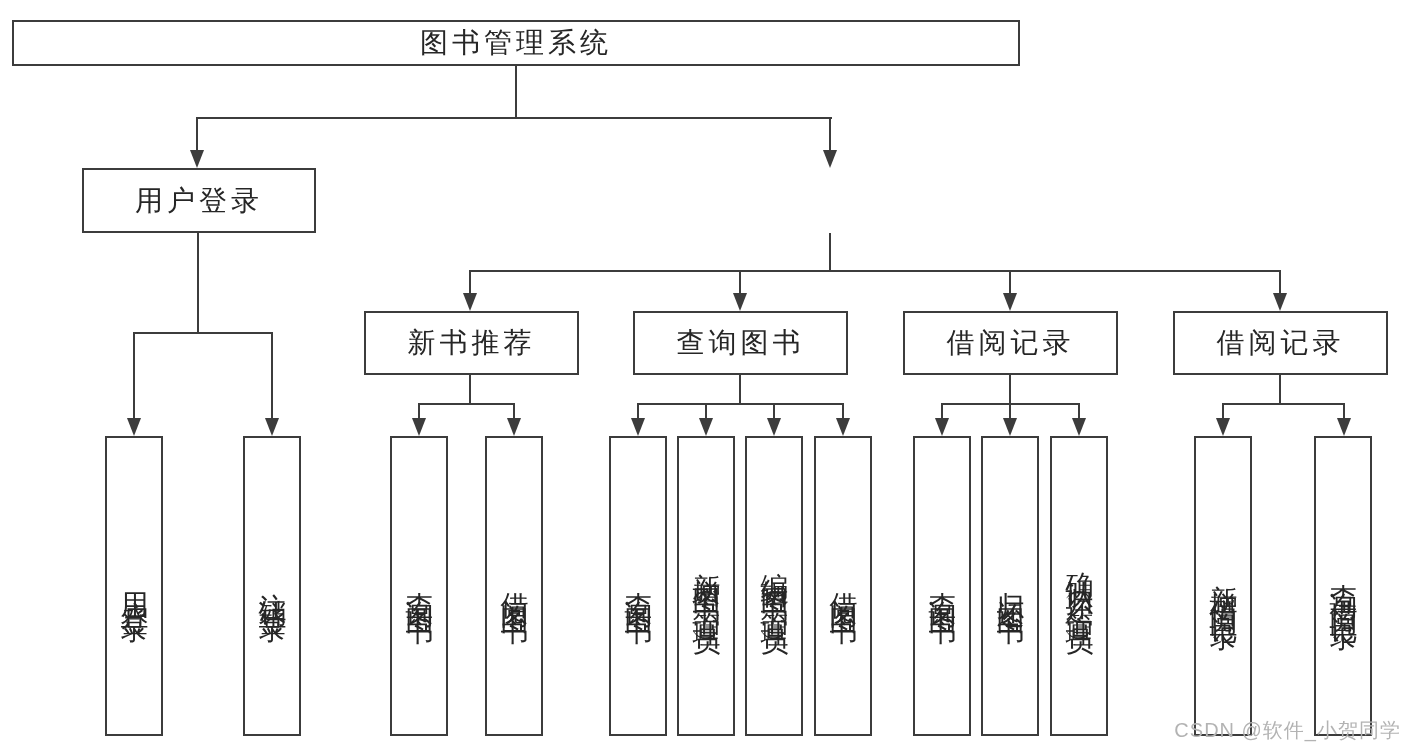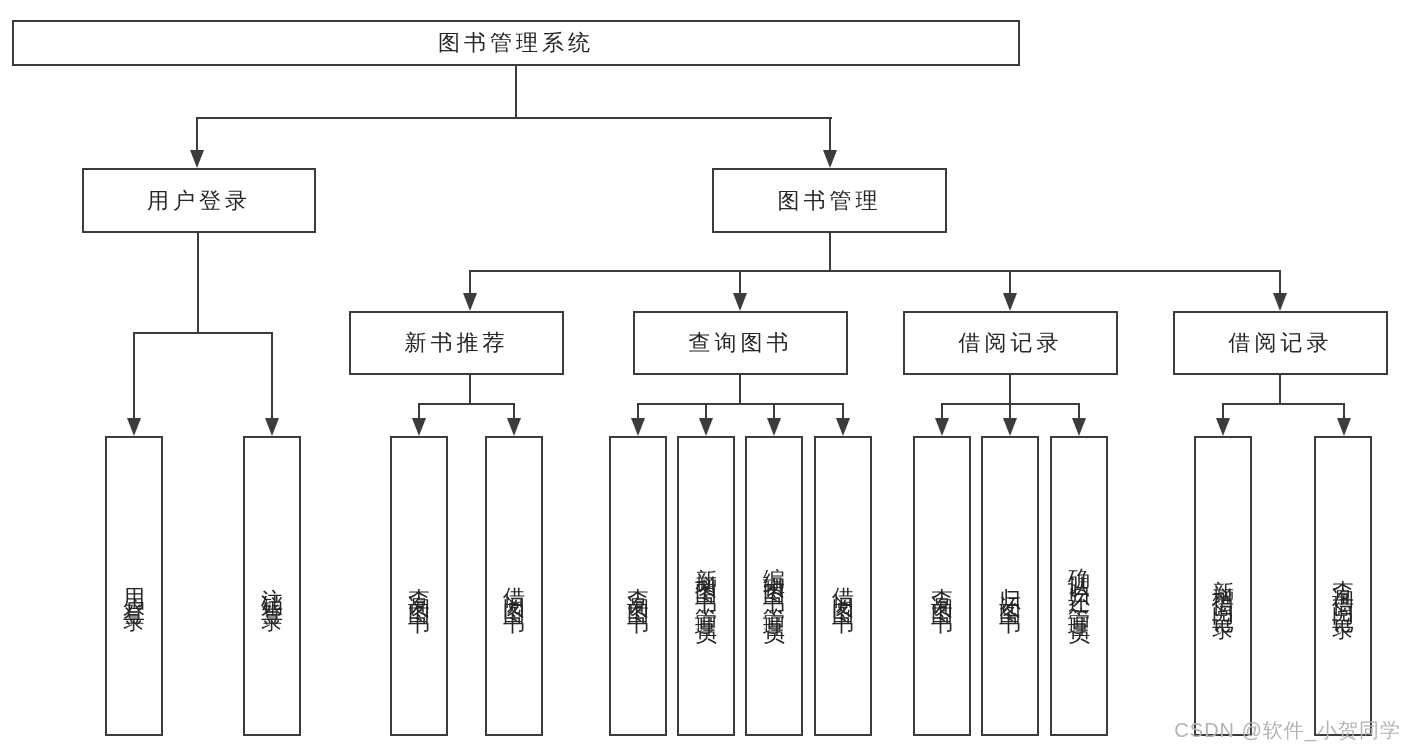--- a/index.html
+++ b/index.html
@@ -18,21 +18,21 @@
   }
   .box{
     position:absolute;
     box-sizing:border-box;
     border:2px solid var(--line);
     background:#fff;
     display:flex;
     align-items:center;
     justify-content:center;
     color:var(--text);
-    font-size:22px;
+    font-size:28px;
     letter-spacing:4px;
     white-space:nowrap;
   }
   .vert{
     writing-mode:vertical-rl;
     text-orientation:mixed;
     letter-spacing:8px;
     line-height:1;
     white-space:normal;
   }
@@ -62,41 +62,40 @@
   <div class="box" style="left:12px;top:20px;width:1008px;height:46px">图书管理系统</div>
 
   <div class="vline" style="left:515px;top:66px;height:52px"></div>
   <div class="hline" style="left:196px;top:117px;width:636px"></div>
   <div class="vline" style="left:196px;top:118px;height:32px"></div>
   <div class="arrow" style="left:190px;top:150px"></div>
   <div class="vline" style="left:829px;top:118px;height:32px"></div>
   <div class="arrow" style="left:823px;top:150px"></div>
 
   <div class="box" style="left:82px;top:168px;width:234px;height:65px">用户登录</div>
-  <div class="box" style="left:712px;top:168px;width:235px;height:65px">图书管理</div>
 
   <div class="vline" style="left:197px;top:233px;height:100px"></div>
   <div class="hline" style="left:133px;top:332px;width:140px"></div>
   <div class="vline" style="left:133px;top:333px;height:85px"></div>
   <div class="arrow" style="left:127px;top:418px"></div>
   <div class="vline" style="left:271px;top:333px;height:85px"></div>
   <div class="arrow" style="left:265px;top:418px"></div>
 
   <div class="vline" style="left:829px;top:233px;height:38px"></div>
   <div class="hline" style="left:469px;top:270px;width:812px"></div>
   <div class="vline" style="left:469px;top:271px;height:22px"></div>
   <div class="arrow" style="left:463px;top:293px"></div>
   <div class="vline" style="left:739px;top:271px;height:22px"></div>
   <div class="arrow" style="left:733px;top:293px"></div>
   <div class="vline" style="left:1009px;top:271px;height:22px"></div>
   <div class="arrow" style="left:1003px;top:293px"></div>
   <div class="vline" style="left:1279px;top:271px;height:22px"></div>
   <div class="arrow" style="left:1273px;top:293px"></div>
 
-  <div class="box" style="left:349px;top:311px;width:215px;height:64px">新书推荐</div>
+  <div class="box" style="left:364px;top:311px;width:215px;height:64px">新书推荐</div>
   <div class="box" style="left:633px;top:311px;width:215px;height:64px">查询图书</div>
   <div class="box" style="left:903px;top:311px;width:215px;height:64px">借阅记录</div>
   <div class="box" style="left:1173px;top:311px;width:215px;height:64px">借阅记录</div>
 
   <div class="vline" style="left:469px;top:375px;height:29px"></div>
   <div class="hline" style="left:418px;top:403px;width:97px"></div>
   <div class="vline" style="left:418px;top:404px;height:14px"></div>
   <div class="arrow" style="left:412px;top:418px"></div>
   <div class="vline" style="left:513px;top:404px;height:14px"></div>
   <div class="arrow" style="left:507px;top:418px"></div>

